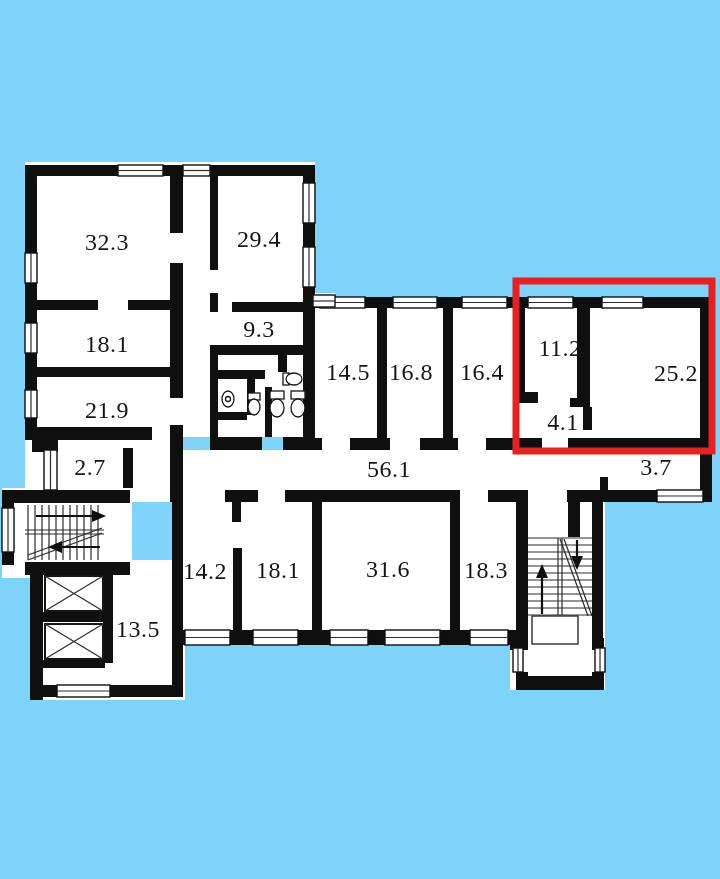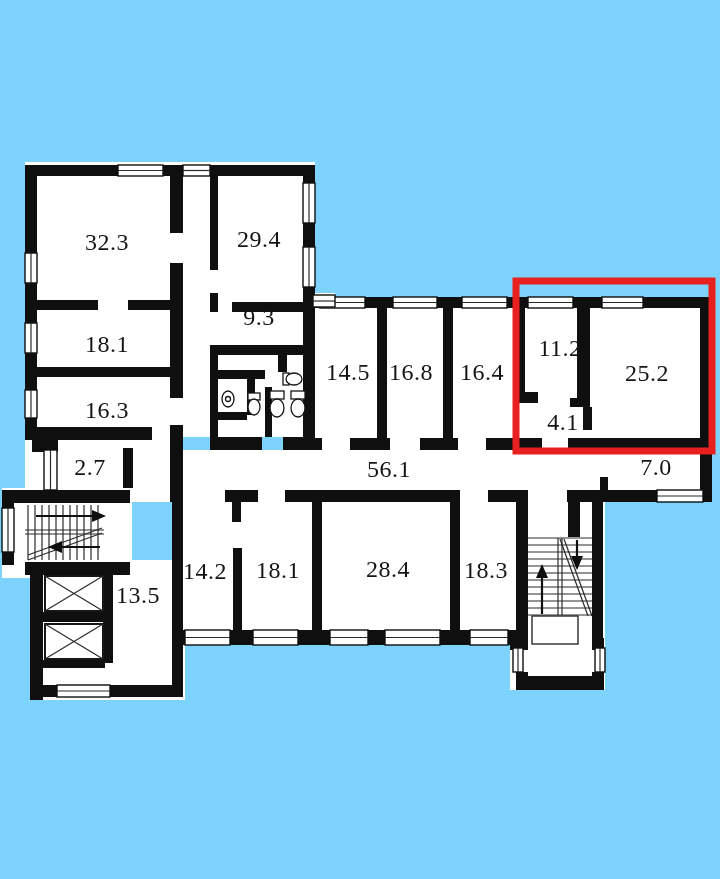--- a/index.html
+++ b/index.html
@@ -280,31 +280,31 @@
     </g>
   </g>
 
   <rect x="516" y="281" width="196" height="170" fill="none" stroke="#e8201f" stroke-width="7"></rect>
 </svg>
 
   <div>
     <div class="room-label" style="left:107px;top:242px;">32.3</div>
     <div class="room-label" style="left:259px;top:239px;">29.4</div>
     <div class="room-label" style="left:107px;top:344px;">18.1</div>
-    <div class="room-label" style="left:259px;top:317px;">9.3</div>
-    <div class="room-label" style="left:107px;top:410px;">16.3</div>
+    <div class="room-label" style="left:259px;top:329px;">9.3</div>
+    <div class="room-label" style="left:107px;top:410px;">21.9</div>
     <div class="room-label" style="left:348px;top:372px;text-align:right;">14.5</div>
     <div class="room-label" style="left:411px;top:372px;">16.8</div>
     <div class="room-label" style="left:482px;top:372px;">16.4</div>
     <div class="room-label" style="left:560px;top:348px;">11.2</div>
-    <div class="room-label" style="left:647px;top:373px;">25.2</div>
+    <div class="room-label" style="left:676px;top:373px;">25.2</div>
     <div class="room-label" style="left:563px;top:422px;">4.1</div>
     <div class="room-label" style="left:90px;top:467px;">2.7</div>
     <div class="room-label" style="left:389px;top:469px;">56.1</div>
-    <div class="room-label" style="left:656px;top:467px;">7.0</div>
+    <div class="room-label" style="left:656px;top:467px;">3.7</div>
     <div class="room-label" style="left:205px;top:571px;">14.2</div>
     <div class="room-label" style="left:278px;top:570px;">18.1</div>
-    <div class="room-label" style="left:388px;top:569px;">28.4</div>
+    <div class="room-label" style="left:388px;top:569px;">31.6</div>
     <div class="room-label" style="left:486px;top:570px;">18.3</div>
-    <div class="room-label" style="left:138px;top:595px;">13.5</div>
+    <div class="room-label" style="left:138px;top:629px;">13.5</div>
   </div>
 
 </div>
 
 </body></html>

